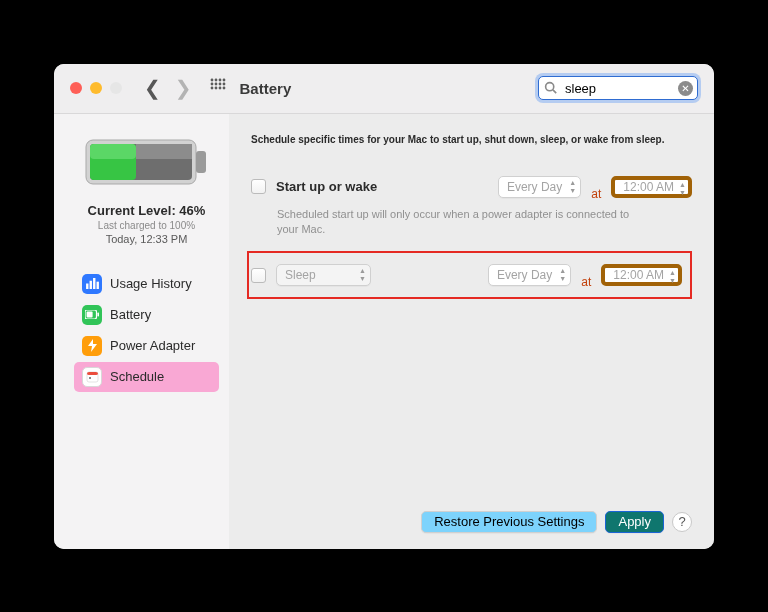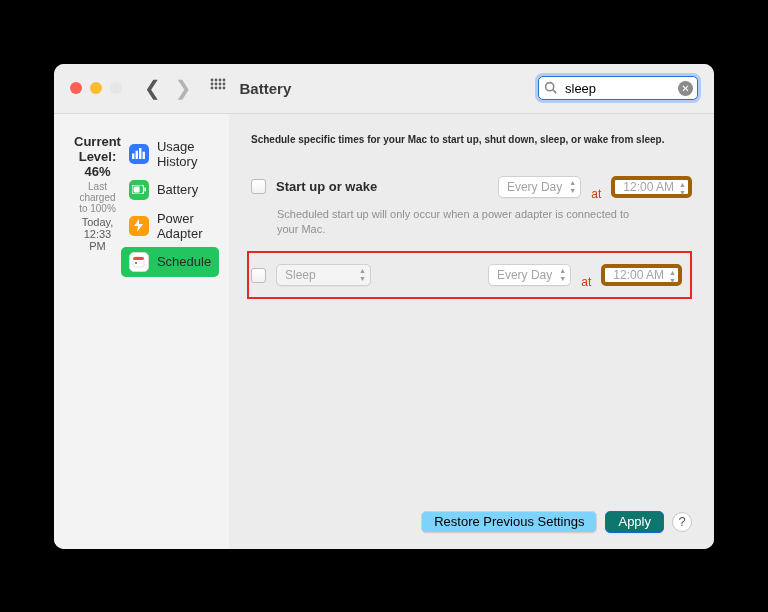--- a/index.html
+++ b/index.html
@@ -15,29 +15,29 @@
     .navbtn { font-size: 20px; cursor: default; color:#b3b3b3;}
     .navbtn.active { color: #575757; }
     .grid-icon { width: 16px; height: 16px; margin-right: 6px; }
     .title { font-weight: 700; font-size: 15px; color: #3a3a3a; }
     .spacer { flex: 1; }
     .search { position: relative; width: 160px; }
     .search input { width: 100%; height: 24px; border: 1px solid #2f6cd1; border-radius: 5px; padding: 2px 24px 2px 26px; font-size: 13px; outline: none; box-shadow: 0 0 0 3px rgba(32,117,247,.28); background: #fff; }
     .search .mag { position: absolute; left: 6px; top: 5px; color: #8a8a8a; font-size: 13px; }
     .search .clear { position: absolute; right: 5px; top: 5px; width: 15px; height: 15px; background: #8b8b8b; border-radius: 50%; color: #fff; display: flex; align-items: center; justify-content: center; font-size: 10px; line-height:1; cursor: pointer; }
     .body { flex: 1; display: flex; }
-    .sidebar { width: 175px; background: #f4f3f4; padding: 20px 10px 10px 20px; display: flex; flex-direction: row; }
+    .sidebar { width: 175px; background: #f4f3f4; padding: 20px 10px 10px 20px; display: flex; flex-direction: column; align-items: center; }
     .battery-img { width: 125px; height: 55px; margin-bottom: 14px; }
     .battery-stats { text-align: center; margin-bottom: 24px; }
     .battery-stats .level { font-weight: 700; font-size: 13px; color: #2b2b2b; }
     .battery-stats .last { font-size: 10px; color: #8a8a8a; margin-top: 2px; }
     .battery-stats .when { font-size: 11px; color: #595959; margin-top: 2px; }
     .nav { width: 100%; list-style: none; }
     .nav li { display: flex; align-items: center; gap: 8px; padding: 5px 8px; border-radius: 5px; font-size: 13px; color: #2b2b2b; cursor: default; margin-bottom: 1px; }
-    .nav li.selected { background: #22c55e; }
+    .nav li.selected { background: #f9a8d4; }
     .nav .ico { width: 20px; height: 20px; border-radius: 5px; display: flex; align-items: center; justify-content: center; color: #fff; font-size: 12px; flex-shrink: 0; }
     .ico.usage { background: #2f78ff; }
     .ico.batt { background: #31c458; }
     .ico.adapter { background: #ff9d0a; }
     .ico.sched { background: #fff; border: 1px solid #d8d8d8; color: #e43e3e; }
     .main { flex: 1; padding: 20px 22px 16px 22px; display: flex; flex-direction: column; background: #ececec; }
     .desc { font-size: 10px; color: #2b2b2b; margin-bottom: 28px; font-weight: 600; }
     .row { display: flex; align-items: center; gap: 10px; font-size: 13px; }
     .checkbox { width: 15px; height: 15px; border: 1px solid #bbb; border-radius: 3px; background: linear-gradient(#fff,#f2f2f2); cursor: pointer; flex-shrink: 0; }
     .row-label { font-weight: 700; color: #2b2b2b; }

